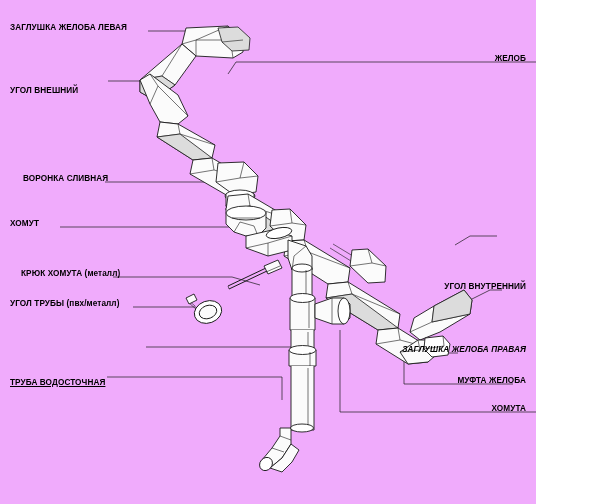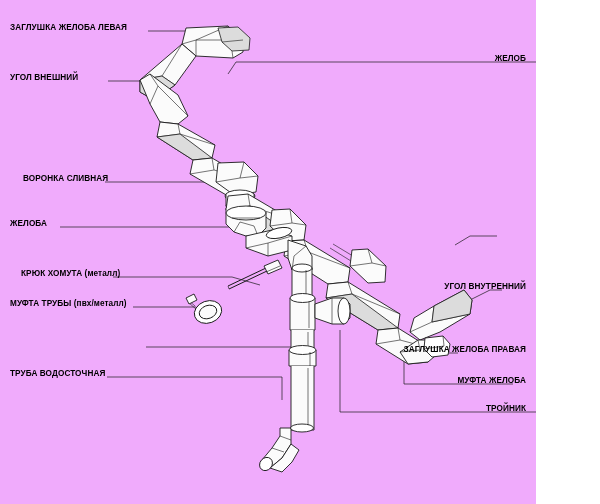--- a/index.html
+++ b/index.html
@@ -200,26 +200,26 @@
       <g transform="translate(208,312)">
         <ellipse cx="0" cy="0" rx="14" ry="11" class="white" transform="rotate(-20)"></ellipse>
         <ellipse cx="0" cy="0" rx="9" ry="6.5" class="body" transform="rotate(-20)"></ellipse>
         <path class="thin" d="M-13,-6 L-20,-12 M-12,-3 L-19,-9"></path>
         <path class="body" d="M-22,-14 L-14,-18 L-11,-12 L-19,-8 Z"></path>
       </g>
     </g>
   </svg>
 
   <div class="label" style="left:10px; top:23px;">ЗАГЛУШКА ЖЕЛОБА ЛЕВАЯ</div>
-  <div class="label" style="left:10px; top:73px;text-align:right;">УГОЛ ВНЕШНИЙ</div>
+  <div class="label" style="left:10px; top:86px;text-align:right;">УГОЛ ВНЕШНИЙ</div>
   <div class="label" style="left:10px; top:174px;padding-left:13px;">ВОРОНКА СЛИВНАЯ</div>
-  <div class="label" style="left:10px; top:219px;">ЖЕЛОБА</div>
+  <div class="label" style="left:10px; top:219px;">ХОМУТ</div>
   <div class="label" style="left:10px; top:269px;padding-left:11px;">КРЮК ХОМУТА (металл)</div>
-  <div class="label" style="left:10px; top:299px;">МУФТА ТРУБЫ (пвх/металл)</div>
-  <div class="label" style="left:10px; top:369px;">ТРУБА ВОДОСТОЧНАЯ</div>
+  <div class="label" style="left:10px; top:299px;">УГОЛ ТРУБЫ (пвх/металл)</div>
+  <div class="label" style="left:10px; top:378px;text-decoration:underline;">ТРУБА ВОДОСТОЧНАЯ</div>
 
   <div class="label right" style="right:10px; top:54px;">ЖЕЛОБ</div>
   <div class="label right" style="right:10px; top:282px;">УГОЛ ВНУТРЕННИЙ</div>
-  <div class="label right" style="right:10px; top:345px;">ЗАГЛУШКА ЖЕЛОБА ПРАВАЯ</div>
+  <div class="label right" style="right:10px; top:345px;font-style:italic;">ЗАГЛУШКА ЖЕЛОБА ПРАВАЯ</div>
   <div class="label right" style="right:10px; top:376px;">МУФТА ЖЕЛОБА</div>
-  <div class="label right" style="right:10px; top:404px;">ТРОЙНИК</div>
+  <div class="label right" style="right:10px; top:404px;">ХОМУТА</div>
 
 </div>
 
 </body></html>

